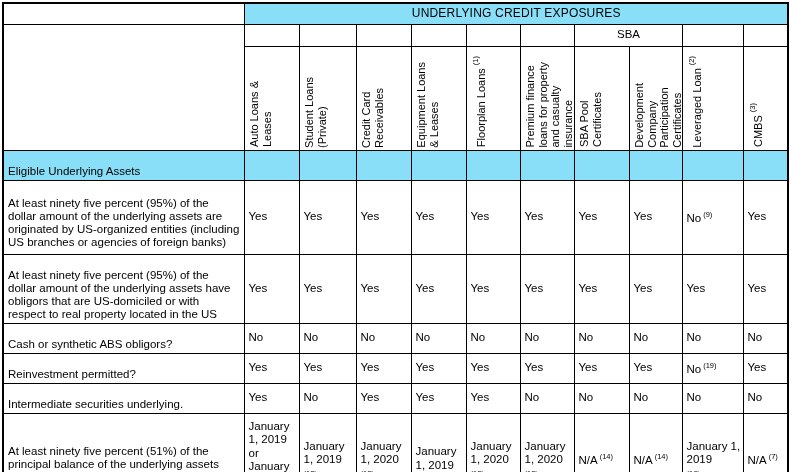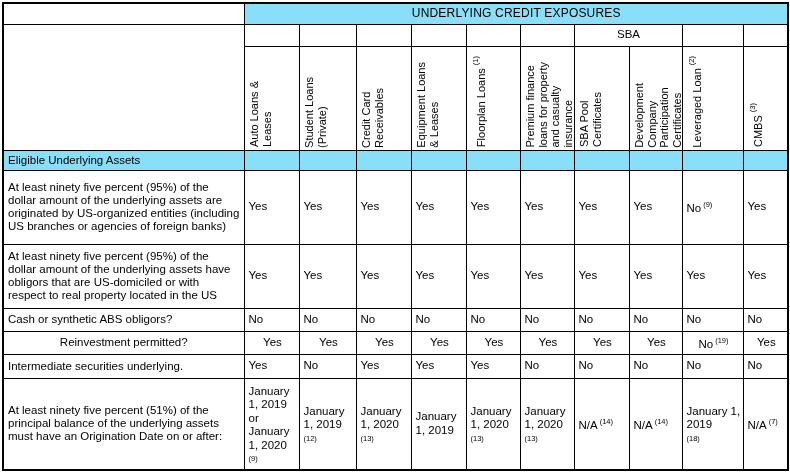--- a/index.html
+++ b/index.html
@@ -38,21 +38,21 @@
   .vwrap { height: 100px; display: flex; align-items: flex-end; justify-content: flex-start; }
   .vtext {
     writing-mode: vertical-rl;
     transform: rotate(180deg);
     white-space: pre-line;
     font-size: 11px;
     line-height: 12.5px;
   }
   .vtext sup { font-size: 7.5px; }
 
-  .row-label { padding: 2px 4px 2px 4px; line-height: 13px; }
+  .row-label { padding: 14px 4px 2px 4px; line-height: 13px; }
   .cell { padding: 2px 2px 2px 4px; }
   .val { white-space: pre-line; }
   .note-inline { font-size: 7.5px; vertical-align: super; margin-left: 2px; }
   .note-below { display: block; font-size: 7.5px; line-height: 8px; margin-top: 3px; }
 </style>
 </head>
 <body>
 
 <div class="page">
   <table class="tbl">
@@ -194,21 +194,21 @@
           <td class="cell"><span class="val">No</span></td>
           <td class="cell"><span class="val">No</span></td>
           <td class="cell"><span class="val">No</span></td>
           <td class="cell"><span class="val">No</span></td>
           <td class="cell"><span class="val">No</span></td>
           <td class="cell"><span class="val">No</span></td>
           <td class="cell"><span class="val">No</span></td>
           <td class="cell"><span class="val">No</span></td>
           <td class="cell"><span class="val">No</span></td>
         </tr>
-        <tr style="height: 23px; text-align: center;">
+        <tr style="height: 23px;">
           <td class="row-label">Reinvestment permitted?</td>
           <td class="cell"><span class="val">Yes</span></td>
           <td class="cell"><span class="val">Yes</span></td>
           <td class="cell"><span class="val">Yes</span></td>
           <td class="cell"><span class="val">Yes</span></td>
           <td class="cell"><span class="val">Yes</span></td>
           <td class="cell"><span class="val">Yes</span></td>
           <td class="cell"><span class="val">Yes</span></td>
           <td class="cell"><span class="val">Yes</span></td>
           <td class="cell"><span class="val">No</span><sup class="note-inline">(19)</sup></td>

